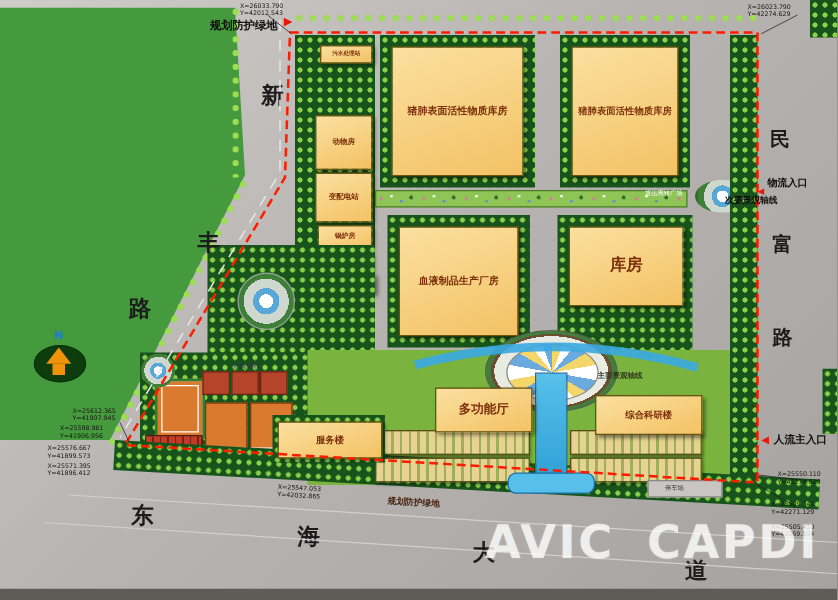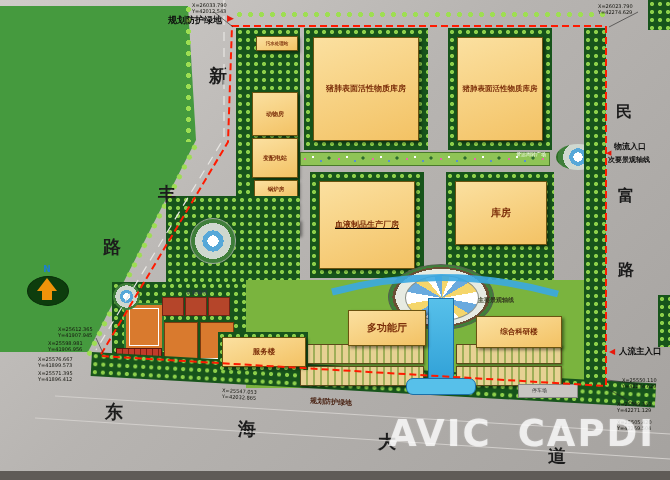--- a/index.html
+++ b/index.html
@@ -107,27 +107,27 @@
       <span class="bldlbl" style="font-size:7.5px;">猪肺表面活性物质库房</span>
       </div>
   </div>
 
   <div class="abs flowerstrip" style="left:300px;top:152px;width:248px;height:12px;"></div>
 
   <div class="abs ringplaza" style="left:556px;top:144px;width:44px;height:26px;"></div>
   <div class="note" style="left:516px;top:151px;font-size:5px;color:#ffffff;font-weight:normal;">货运周转广场</div>
 
   <div class="abs grove" style="left:310px;top:172px;width:114px;height:106px;">
-    <div class="bld" style="inset:9px;text-decoration:underline;">
+    <div class="bld" style="inset:9px;">
       <span class="bldlbl" style="font-size:8px;">血液制品生产厂房</span>
       </div>
   </div>
   <div class="abs grove" style="left:446px;top:172px;width:108px;height:112px;">
     <div class="bld" style="left:9px;top:9px;width:90px;height:62px;">
-      <span class="bldlbl" style="font-size:10px;">库房</span>
+      <span class="bldlbl" style="font-size:13px;">库房</span>
       </div>
   </div>
 
   <div class="abs grove" style="left:584px;top:28px;width:22px;height:356px;"></div>
 
   <div class="abs lawn" style="left:246px;top:280px;width:338px;height:108px;"></div>
 
   <div class="abs grove" style="left:92px;top:352px;width:565px;height:24px;transform:rotate(3.2deg);transform-origin:top left;"></div>
   <div class="note" style="left:310px;top:397px;font-size:7px;color:#4a2313;transform:rotate(3.2deg);">规划防护绿地</div>
 
@@ -171,21 +171,21 @@
   <div class="roadlabel" style="left:105px;top:400px;font-size:18px;">东</div>
   <div class="roadlabel" style="left:238px;top:417px;font-size:18px;">海</div>
   <div class="roadlabel" style="left:378px;top:430px;font-size:18px;">大</div>
   <div class="roadlabel" style="left:548px;top:444px;font-size:18px;">道</div>
 
   <div class="note" style="left:168px;top:14px;font-size:9px;">规划防护绿地</div>
   <div class="redmark" style="left:227px;top:13px;font-size:9px;">▶</div>
 
   <div class="note" style="left:614px;top:141px;font-size:8px;">物流入口</div>
   <div class="redmark" style="left:606px;top:149px;font-size:7px;">◀</div>
-  <div class="note" style="left:608px;top:155px;font-size:7px;">次要景观轴线</div>
+  <div class="note" style="left:580px;top:155px;font-size:7px;">次要景观轴线</div>
 
   <div class="redmark" style="left:609px;top:347px;font-size:8px;">◀</div>
   <div class="note" style="left:619px;top:346px;font-size:8.5px;">人流主入口</div>
 
   <div class="coord" style="left:192px;top:2px;">
     <div>X=26033.790</div>
     <div>Y=42012.543</div>
   </div>
   <div class="coord" style="left:598px;top:3px;">
     <div>X=26023.790</div>

